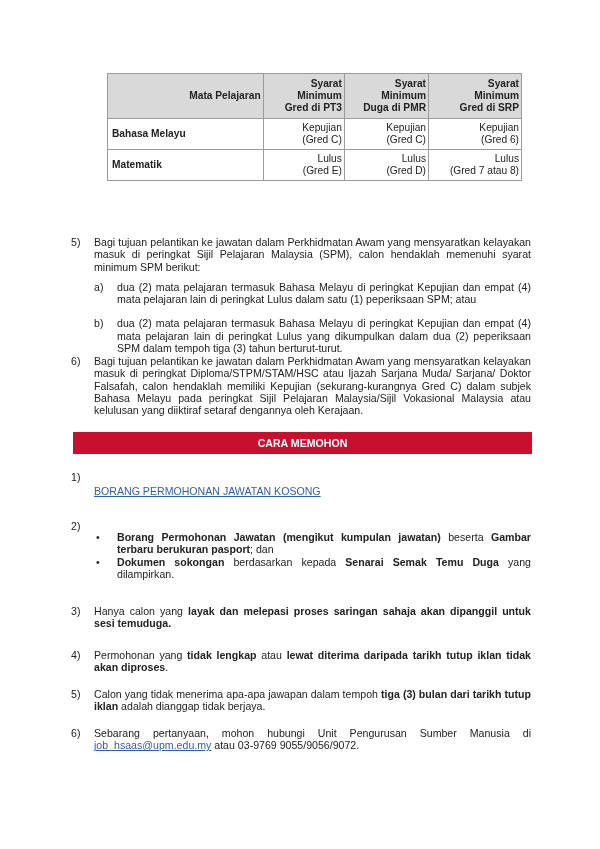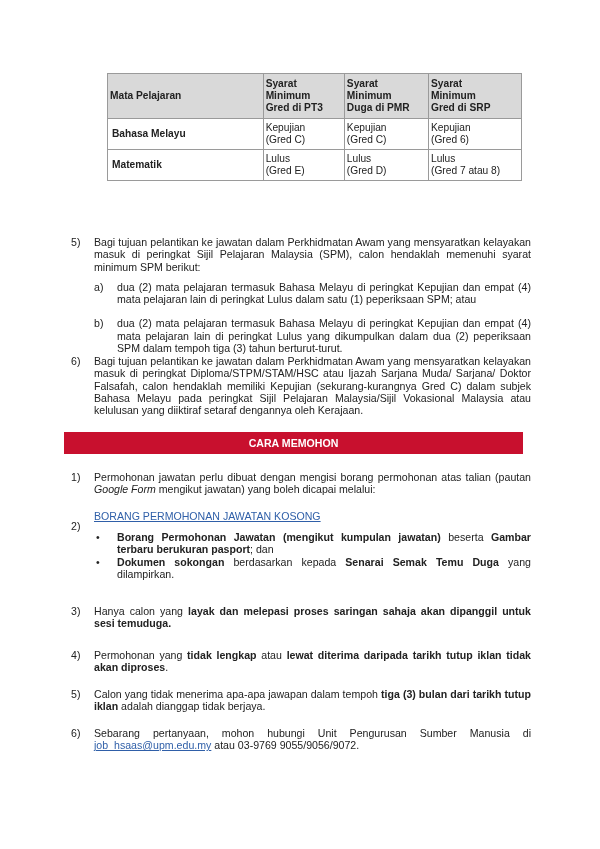--- a/index.html
+++ b/index.html
@@ -2,38 +2,38 @@
 <html><head>
 <meta charset="utf-8">
 <style>
   html, body { margin:0; padding:0; background:#ffffff; }
   body { width:600px; height:849px; position:relative; overflow:hidden;
          font-family:"Liberation Sans", sans-serif; color:#222; font-size:10.6px; }
   .page { position:absolute; left:0; top:0; width:600px; height:849px; }
 
   table.req { position:absolute; left:107px; top:73px; width:415px;
               border-collapse:collapse; font-size:10.2px; }
-  table.req th, table.req td { border:1px solid #9a9a9a; text-align:left;
+  table.req th, table.req td { border:1px solid #9a9a9a; text-align:right;
               line-height:12px; padding:0 2px; }
   table.req th { background:#d9d9d9; font-weight:bold; height:44px; }
   table.req td { height:30px; }
   table.req th.subj { width:153px; }
   table.req td.subj { text-align:left; font-weight:bold; padding-left:4px; }
   table.req .c1 { width:77px; }
   table.req .c2 { width:80px; }
   table.req .c3 { width:89px; }
 
   .block { position:absolute; left:71px; width:460px; line-height:12.3px; text-align:justify; }
   .num { position:absolute; left:0; top:0; }
   .txt { margin-left:23px; }
   .sub { position:relative; margin-left:23px; }
   .sub .num { left:0; }
   .sub .txt { margin-left:23px; }
 
-  .banner { position:absolute; left:64px; top:432px; width:459px; height:22px;
+  .banner { position:absolute; left:73px; top:432px; width:459px; height:22px;
             background:#c8102e; color:#ffffff; font-weight:bold; font-size:10.6px;
             text-align:center; line-height:22px; }
   a.link { color:#2f5fa8; text-decoration:underline; }
   b { font-weight:bold; }
   i { font-style:italic; }
   ul.bullets { list-style:none; margin:0; padding:0; }
   ul.bullets li { position:relative; padding-left:23px; margin-left:23px; }
   ul.bullets li .dot { position:absolute; left:2px; top:0; }
 </style>
 </head>
@@ -81,23 +81,20 @@
 
   <div class="block" style="top:355px;">
     <span class="num">6)</span>
     <div class="txt">Bagi tujuan pelantikan ke jawatan dalam Perkhidmatan Awam yang mensyaratkan kelayakan masuk di peringkat Diploma/STPM/STAM/HSC atau Ijazah Sarjana Muda/ Sarjana/ Doktor Falsafah, calon hendaklah memiliki Kepujian (sekurang-kurangnya Gred C) dalam subjek Bahasa Melayu pada peringkat Sijil Pelajaran Malaysia/Sijil Vokasional Malaysia atau kelulusan yang diiktiraf setaraf dengannya oleh Kerajaan.</div>
   </div>
 
   <div class="banner">CARA MEMOHON</div>
 
   <div class="block" style="top:471px;">
     <span class="num">1)</span>
-    <div class="txt">
-      <span>Permohonan jawatan perlu dibuat dengan mengisi borang permohonan atas talian (pautan </span><i>Google Form</i><span> mengikut jawatan) yang boleh dicapai melalui:</span>
-    </div>
     <div class="txt" style="margin-top:14px;">
       <a class="link" href="#">BORANG PERMOHONAN JAWATAN KOSONG</a>
     </div>
   </div>
 
   <div class="block" style="top:520px;">
     <span class="num">2)</span>
     <ul class="bullets" style="margin-top:11px;">
       <li>
         <span class="dot">•</span>

